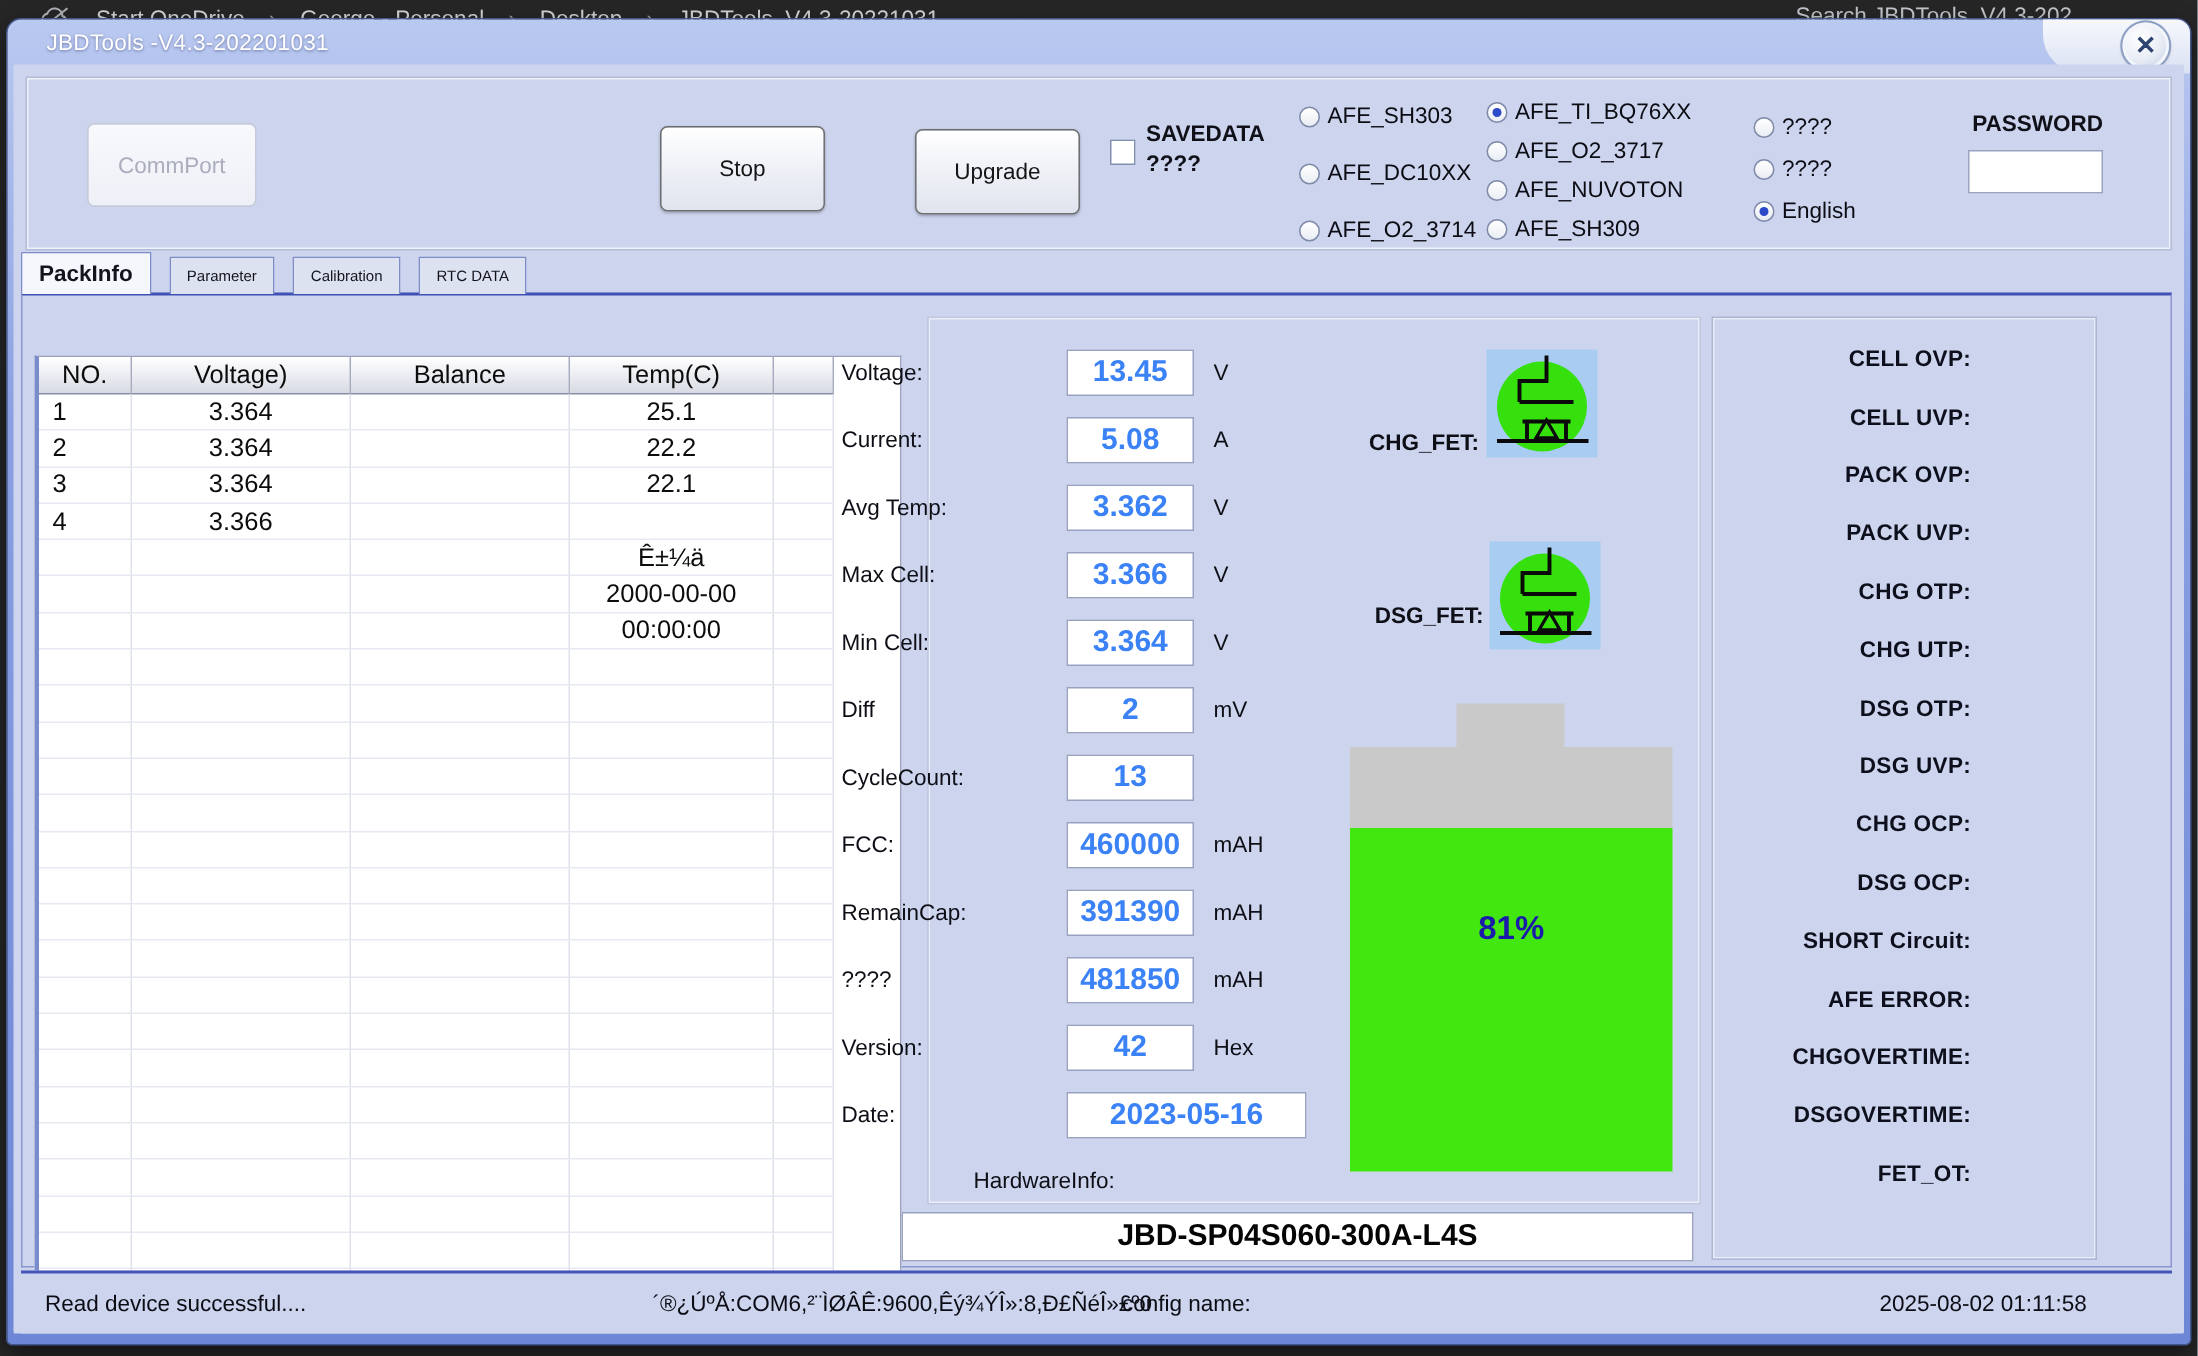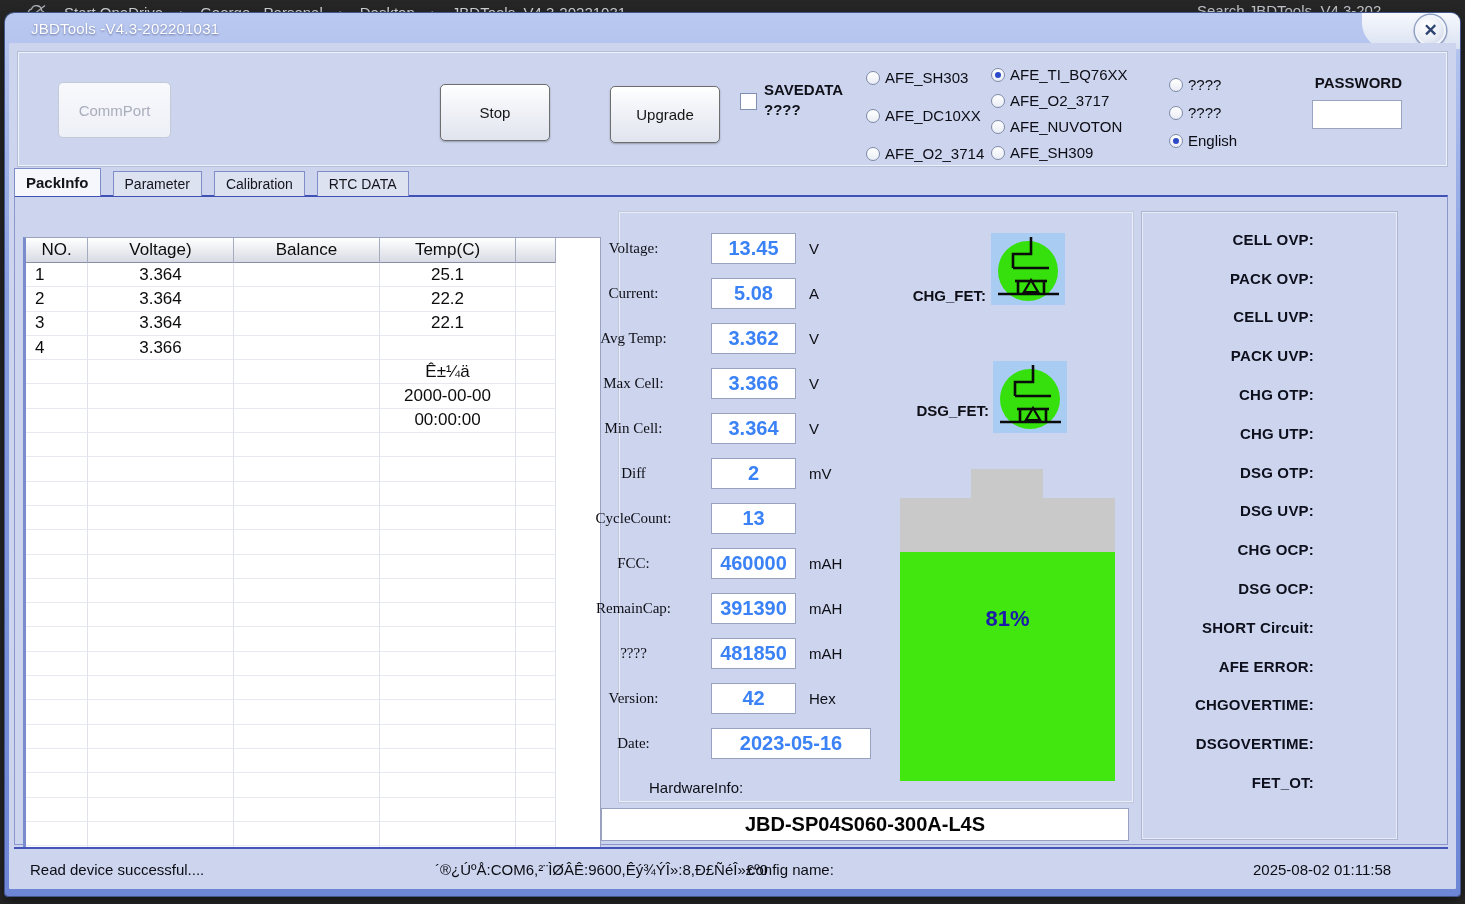--- a/index.html
+++ b/index.html
@@ -102,21 +102,21 @@
     position:absolute; left:1294px; top:48px; width:90px; height:29px;
     background:#fff; border:1px solid #9aa4c0; font-size:15px; padding:0 6px;
     font-family:inherit;
   }
 
   
   .tabs { position:absolute; left:5px; top:125px; height:28px; display:flex; align-items:flex-end; gap:12px; z-index:3; }
   .tab {
     height:25px; padding:0 11px; display:flex; align-items:center;
     background:#dde2f1; border:1px solid #7e8cc8; border-bottom:none;
-    font-size:14px; color:#14141c; border-radius:1px 1px 0 0;
+    font-size:10px; color:#14141c; border-radius:1px 1px 0 0;
   }
   .tab.active {
     height:28px; background:#f5f7fc; font-weight:700; font-size:15px;
     border-color:#7e8cc8; position:relative; z-index:4;
   }
 
   
   .content {
     position:absolute; left:5px; top:152px; width:1434px; height:650px;
     border:1px solid #8a96cc; border-top:2px solid #3f51b5; background:#cdd5ee;
@@ -149,21 +149,21 @@
   .grid .hcell:nth-of-type(5), .trow .tcell:nth-of-type(5) { width:40px; }
   .trow .tcell:nth-of-type(1) { justify-content:flex-start; padding-left:9px; }
 
   
   .fields-box {
     position:absolute; left:603px; top:14px; width:516px; height:592px;
     border:1px solid #c2c9de; box-shadow:inset 0 0 0 1px #e9eef8;
   }
   .fields { position:absolute; left:546px; top:29px; width:380px; }
   .frow { height:45px; display:flex; align-items:center; }
-  .flabel { width:150px; text-align:center; padding-right:5px; font-size:15px; color:#0e0e16;font-family:Liberation Serif, serif; }
+  .flabel { width:150px; text-align:left; padding-right:5px; font-size:15px; color:#0e0e16; }
   .fbox {
     width:85px; height:31px; background:#fff; border:1px solid #98a2c0;
     display:flex; align-items:center; justify-content:center;
     font-size:20px; font-weight:700; color:#3b82f6; flex:none;
   }
   .fbox.wide { width:160px; }
   .funit { margin-left:13px; font-size:15px; color:#0e0e16; }
 
   .hw-label { position:absolute; left:634px; top:582px; font-size:15px; color:#0e0e16; }
   .hw-box {
@@ -685,23 +685,23 @@
       <div class="bat-body">
         <div class="bat-gray" style="background: rgb(201, 201, 201);"></div>
         <div class="bat-green" style="background: rgb(65, 231, 14); height: 81%;"></div>
       </div>
       <div class="bat-label" style="color: rgb(27, 27, 171);">81%</div>
 
       <div class="flags-box">
 
           <div class="flag">CELL OVP:</div>
 
+          <div class="flag">CELL UVP:</div>
+
           <div class="flag">PACK OVP:</div>
-
-          <div class="flag">CELL UVP:</div>
 
           <div class="flag">PACK UVP:</div>
 
           <div class="flag">CHG OTP:</div>
 
           <div class="flag">CHG UTP:</div>
 
           <div class="flag">DSG OTP:</div>
 
           <div class="flag">DSG UVP:</div>

